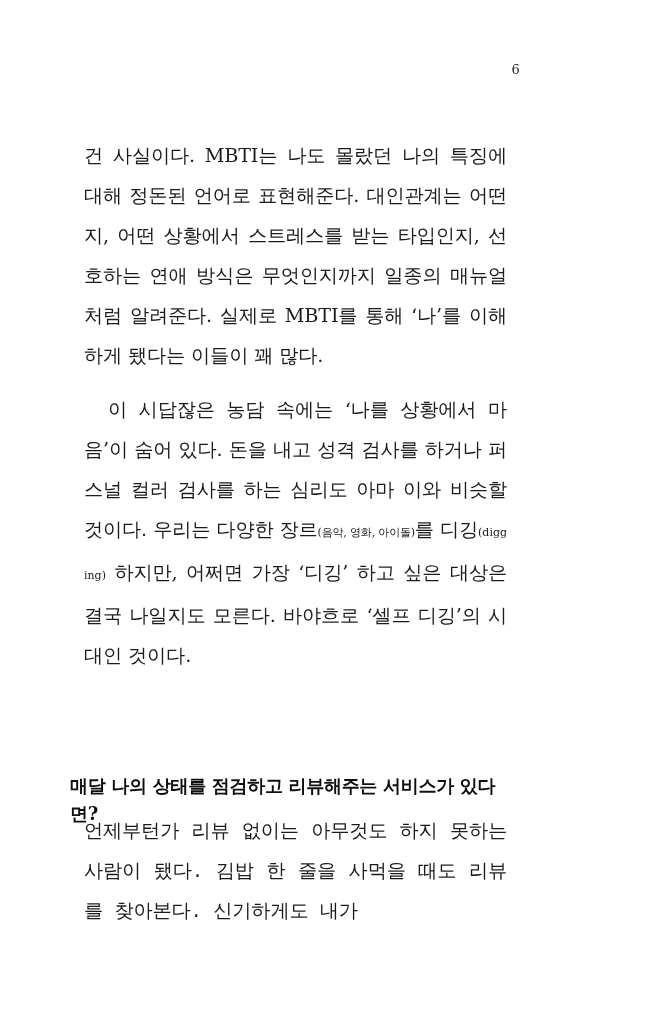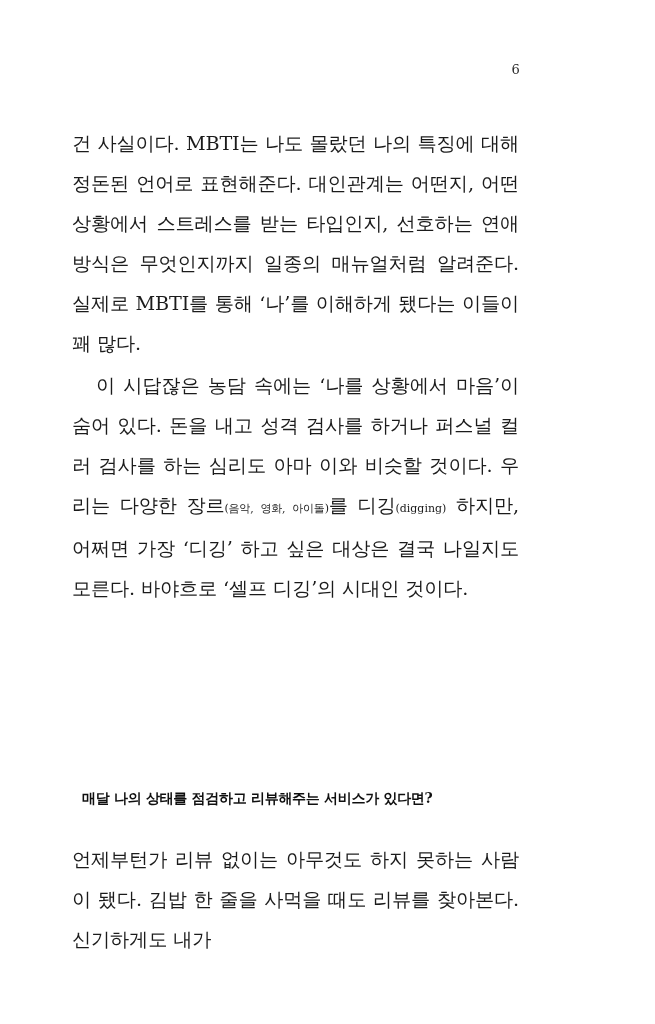--- a/index.html
+++ b/index.html
@@ -38,21 +38,21 @@
 
   
   .column {
     position: absolute;
     top: 122px;
     left: 70px;
     width: 451px;
   }
 
   p.body {
-    margin: 2px;
+    margin: 14px;
     font-size: 19.2px;
     line-height: 40px;
     text-align: justify;
     text-justify: inter-character;
     word-break: break-all;
     letter-spacing: -0.15px;
     color: #1b1b1b;
   }
 
   p.body.indent {
@@ -73,34 +73,35 @@
     font-family: "DejaVu Serif", "Liberation Serif", serif;
     letter-spacing: 0;
   }
 
   
   h2.subhead {
     position: absolute;
     top: 772px;
     left: 70px;
     width: 451px;
-    margin: 12px;
-    font-size: 14px;
+    margin: 0;
+    font-size: 18px;
     line-height: 28px;
     font-weight: bold;
     letter-spacing: -0.3px;
     color: #0f0f0f;
   }
 
   
   .closing {
     position: absolute;
-    top: 838px;
+    top: 798px;
     left: 70px;
     width: 451px;
+    font-family: Liberation Mono, monospace;
   }
 
   .closing p.body {
     text-align: justify;
     word-break: break-all;
   }
 </style>
 </head>
 <body>
 

